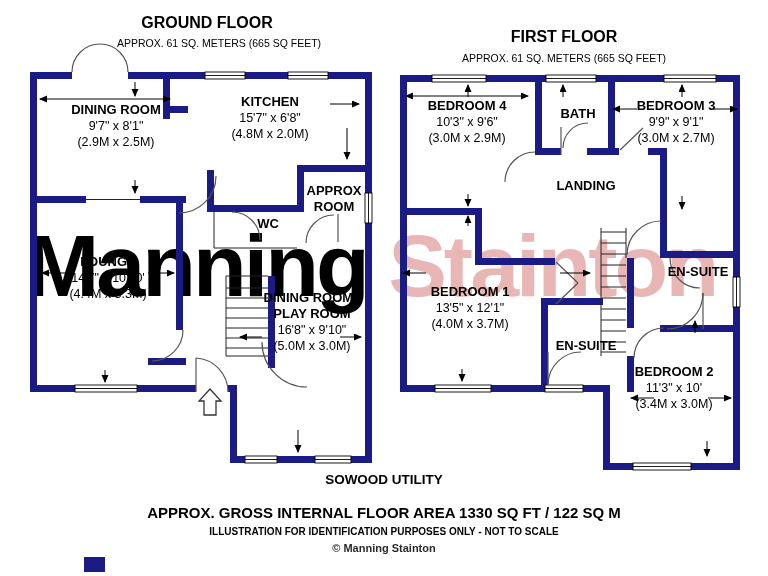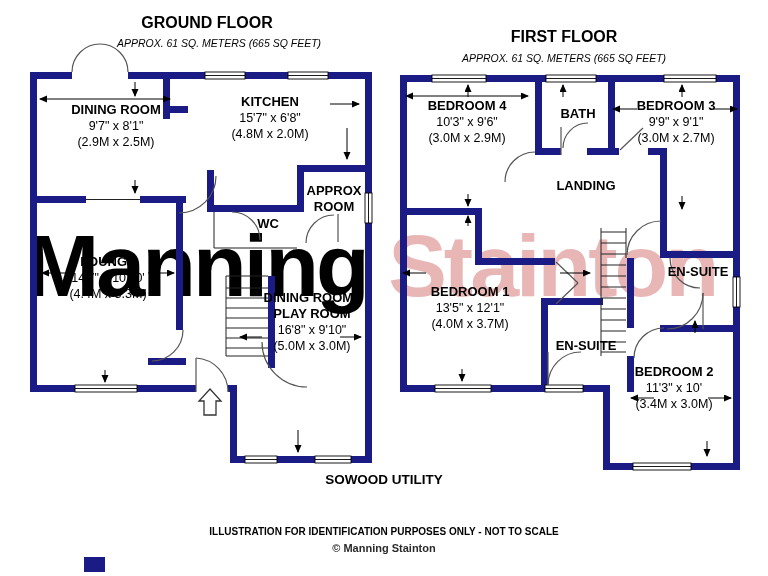--- a/index.html
+++ b/index.html
@@ -5,21 +5,21 @@
   html,body{margin:0;padding:0;background:#fff;}
   .canvas{position:relative;width:768px;height:576px;background:#ffffff;overflow:hidden;
           font-family:"Liberation Sans","DejaVu Sans",sans-serif;color:#000;}
   .watermark{position:absolute;top:222px;left:26px;font-size:88px;font-weight:bold;
              letter-spacing:-3px;white-space:nowrap;z-index:1;line-height:1;}
   .wm-gray{color:#000000;}
   .wm-pink{color:#e9b6b6;}
   svg.plan{position:absolute;top:0;left:0;z-index:2;}
   .lbl{position:absolute;transform:translateX(-50%);text-align:center;z-index:3;}
   .floor-title{font-weight:bold;font-size:16px;white-space:nowrap;}
-  .floor-subtitle{font-size:10.5px;white-space:nowrap;font-style:italic;}
+  .floor-subtitle{font-size:10.5px;white-space:nowrap;}
   .room-name{display:block;font-weight:bold;font-size:13px;line-height:16px;}
   .nowrap .room-name{white-space:nowrap;}
   .room-dims,.room-metric{display:block;font-size:12.5px;line-height:16px;white-space:nowrap;}
   .footer-name{font-weight:bold;font-size:13.5px;white-space:nowrap;}
   .footer-area{font-weight:bold;font-size:15px;white-space:nowrap;}
   .footer-disclaimer{font-weight:bold;font-size:10px;white-space:nowrap;}
   .footer-copyright{font-weight:bold;font-size:11px;color:#2a2a2a;white-space:nowrap;}
   .logo-mark{position:absolute;left:84px;top:557px;width:21px;height:15px;background:#1b1b86;z-index:3;}
 </style>
 </head>
@@ -302,17 +302,18 @@
   <div class="lbl nowrap" style="left:586px;top:338px">
     <span class="room-name">EN-SUITE</span>
   </div>
   <div class="lbl nowrap" style="left:674px;top:364px">
     <span class="room-name">BEDROOM 2</span>
     <span class="room-dims">11'3" x 10'</span>
     <span class="room-metric">(3.4M x 3.0M)</span>
   </div>
 
   <div class="lbl footer-name" style="left:384px;top:472px">SOWOOD UTILITY</div>
+  <div class="lbl footer-area" style="left:384px;top:504px">APPROX. GROSS INTERNAL FLOOR AREA 1330 SQ FT / 122 SQ M</div>
   <div class="lbl footer-disclaimer" style="left:384px;top:526px">ILLUSTRATION FOR IDENTIFICATION PURPOSES ONLY - NOT TO SCALE</div>
   <div class="lbl footer-copyright" style="left:384px;top:542px">© Manning Stainton</div>
 
   <div class="logo-mark"></div>
 </div>
 
 </body></html>

